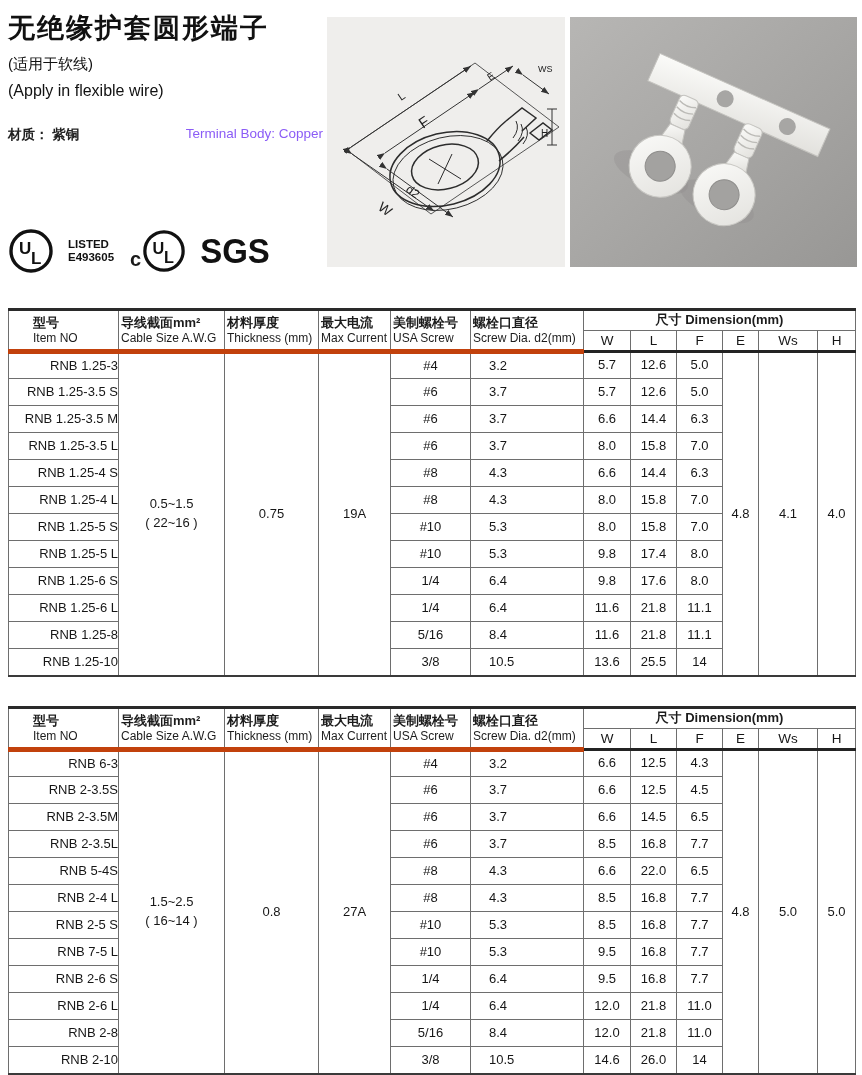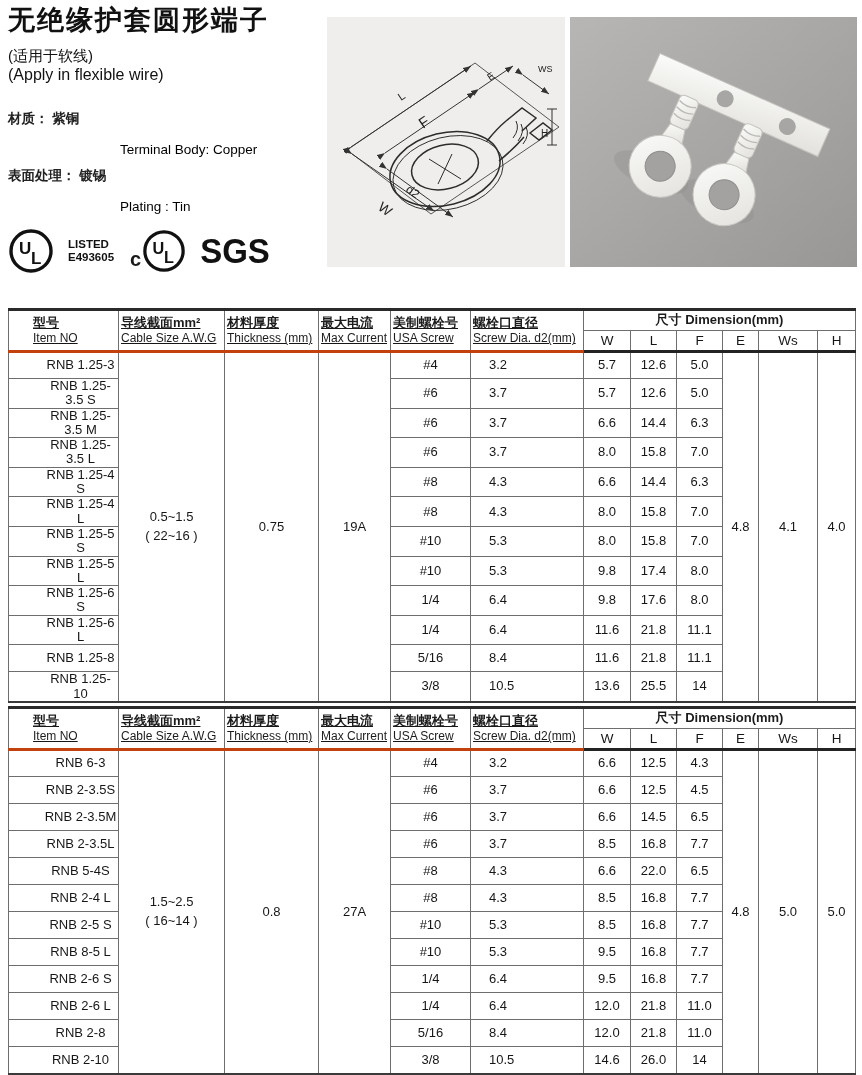--- a/index.html
+++ b/index.html
@@ -1,29 +1,29 @@
 <!DOCTYPE html>
 <html><head>
 <meta charset="utf-8">
 <style>
   * { margin:0; padding:0; box-sizing:border-box; }
   html,body { background:#ffffff; }
   body { font-family:"Liberation Sans", sans-serif; color:#1a1a1a; }
   .page { position:relative; width:862px; height:1075px; background:#fff; overflow:hidden; }
 
   
-  .title-block { position:absolute; left:8px; top:2px; width:315px; }
+  .title-block { position:absolute; left:8px; top:10px; width:315px; }
   .title-zh { font-size:27px; font-weight:bold; letter-spacing:2px; color:#111; }
   .sub-zh { font-size:15px; margin-top:9px; color:#111; }
   .title-en { font-size:23px; font-weight:500; margin-top:10px; color:#111; letter-spacing:0.2px; }
-  .sub-en { font-size:16px; color:#111; }
+  .sub-en { font-size:16px; margin-top:8px; color:#111; }
   .specs { margin-top:26px; font-size:13.5px; }
-  .spec-line { display:flex; margin-bottom:10px; }
+  .spec-line { display:flex; margin-bottom:10px;justify-content:space-between; }
   .spec-line .zh-label { width:112px; font-weight:bold; color:#222; }
-  .spec-line .en-label { color:#000000;margin-top:32px; }
+  .spec-line .en-label { color:#8b5cf6; }
 
   
   .logos { position:absolute; left:8px; top:226px; width:315px; height:50px; display:flex; align-items:center; }
   .listed { font-size:11.5px; font-weight:bold; line-height:1.15; margin-left:14px; color:#111; }
   .cul { display:flex; align-items:flex-end; margin-left:16px; }
   .cul .c-prefix { font-size:20px; font-weight:bold; line-height:1; margin-right:1px; margin-bottom:4px; }
   .sgs { font-size:33px; font-weight:bold; margin-left:14px; letter-spacing:0px; transform:scaleY(1.05); color:#111; }
 
   
   .drawing-panel { position:absolute; left:327px; top:17px; width:238px; height:250px; background:#efeeec; }
@@ -34,45 +34,41 @@
   .tbl-wrap { position:absolute; left:8px; }
   .tbl-1 { top:308px; }
   .tbl-2 { top:706px; }
   table.spec { border-collapse:collapse; table-layout:fixed; width:847px; font-size:13px; color:#161616; }
   table.spec { border-top:3px solid #2a2a2a; border-bottom:2px solid #3a3a3a; }
   table.spec th, table.spec td { border:1px solid #6e6e6e; font-weight:normal; vertical-align:middle; text-align:center; padding:0; }
   table.spec thead th { height:21px; }
   table.spec thead .main-h { text-align:left; padding-left:2px; }
   table.spec thead .zh { font-size:13px; font-weight:bold; color:#1c1c1c; line-height:1.25; }
   table.spec thead .en { font-size:12px; color:#1c1c1c; line-height:1.2; }
-  table.spec thead th[rowspan] { border-bottom:3px solid #c2410c;text-decoration:underline; }
+  table.spec thead th[rowspan] { border-bottom:5px solid #c2410c; }
   table.spec thead tr.dims th { border-bottom:3px solid #232323; font-size:13.5px; }
   table.spec tbody td { height:27px; line-height:1.1; }
-  table.spec td.c-item { text-align:center; padding-left:34px; }
+  table.spec td.c-item { text-align:right; padding-left:4px; }
   table.spec td.c-dia { text-align:left; padding-left:18px; }
   table.spec td.c-merge div { line-height:1.45; }
   .h-item-pad { padding-left:24px !important; }
 </style>
 </head>
 <body>
 
 <div class="page">
 
   <div class="title-block">
     <div class="title-zh">无绝缘护套圆形端子</div>
     <div class="sub-zh">(适用于软线)</div>
     <div class="sub-en">(Apply in flexible wire)</div>
     <div class="specs">
       <div class="spec-line">
         <span class="zh-label">材质： 紫铜</span>
         <span class="en-label">Terminal Body: Copper</span>
-      </div>
-      <div class="spec-line">
-        <span class="zh-label">表面处理： 镀锡</span>
-        <span class="en-label">Plating : Tin</span>
       </div>
     </div>
   </div>
 
   <div class="logos">
     <svg width="46" height="46" viewBox="0 0 46 46">
       <circle cx="23" cy="23" r="20" fill="none" stroke="#111" stroke-width="3.4"></circle>
       <text x="11" y="26" font-size="17" font-weight="bold" fill="#111">U</text>
       <text x="23" y="36" font-size="17" font-weight="bold" fill="#111">L</text>
     </svg>
@@ -452,21 +448,21 @@
           </tr>
           <tr>
             <td class="c-item">RNB 2-5 S</td>
             <td class="c-screw">#10</td>
             <td class="c-dia">5.3</td>
             <td class="c-dim">8.5</td>
             <td class="c-dim">16.8</td>
             <td class="c-dim">7.7</td>
           </tr>
           <tr>
-            <td class="c-item">RNB 8-5 L</td>
+            <td class="c-item">RNB 7-5 L</td>
             <td class="c-screw">#10</td>
             <td class="c-dia">5.3</td>
             <td class="c-dim">9.5</td>
             <td class="c-dim">16.8</td>
             <td class="c-dim">7.7</td>
           </tr>
           <tr>
             <td class="c-item">RNB 2-6 S</td>
             <td class="c-screw">1/4</td>
             <td class="c-dia">6.4</td>

